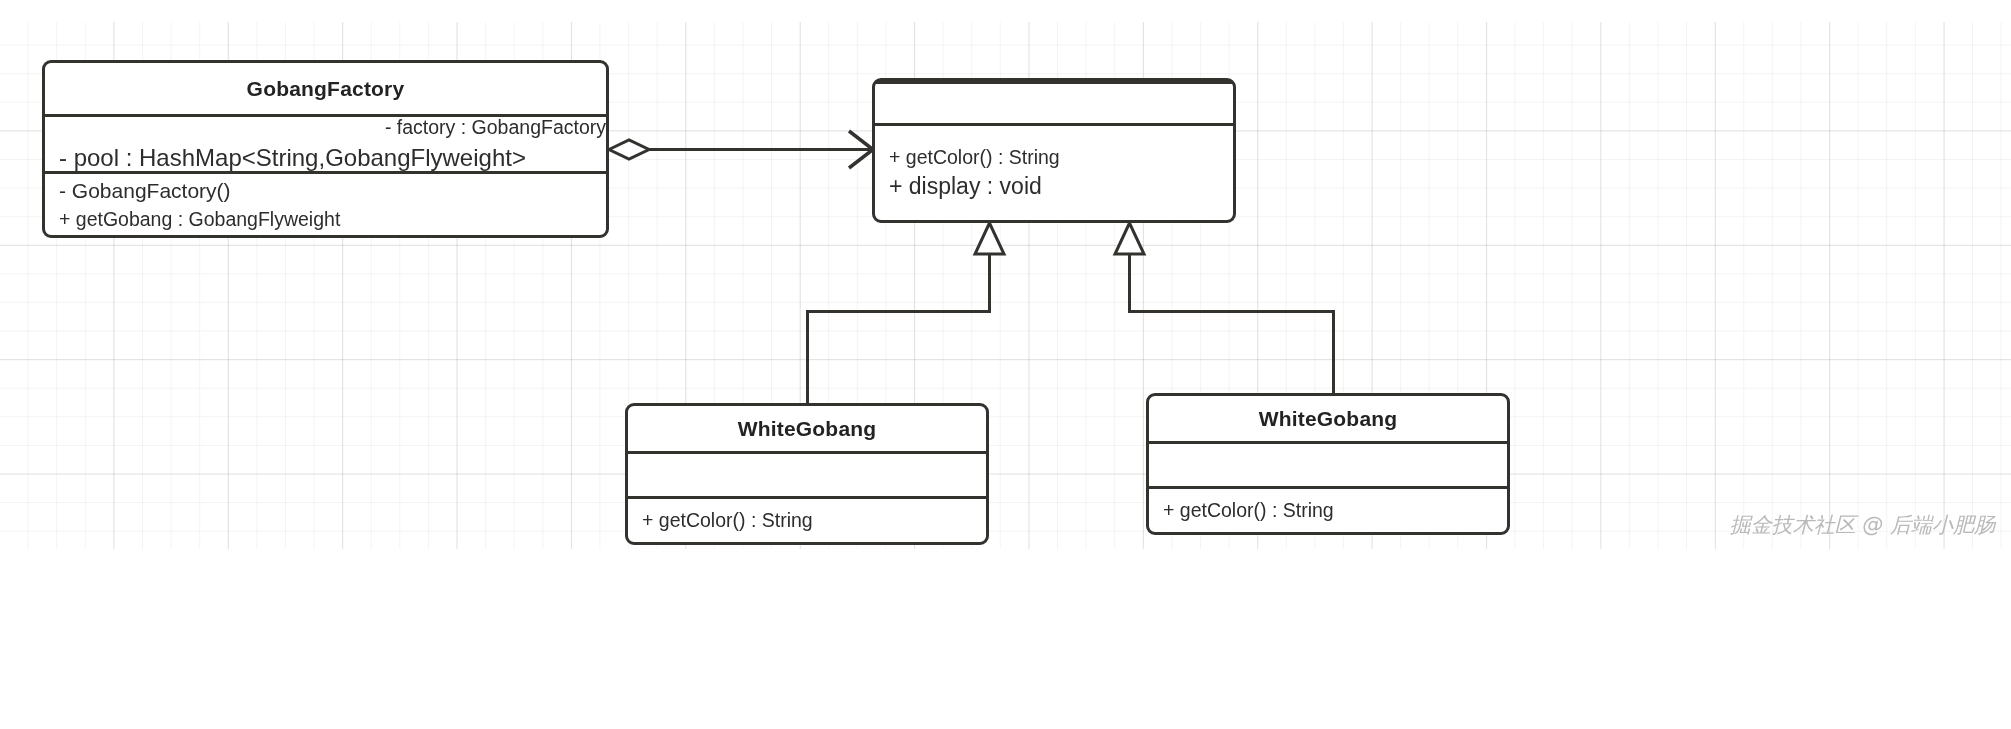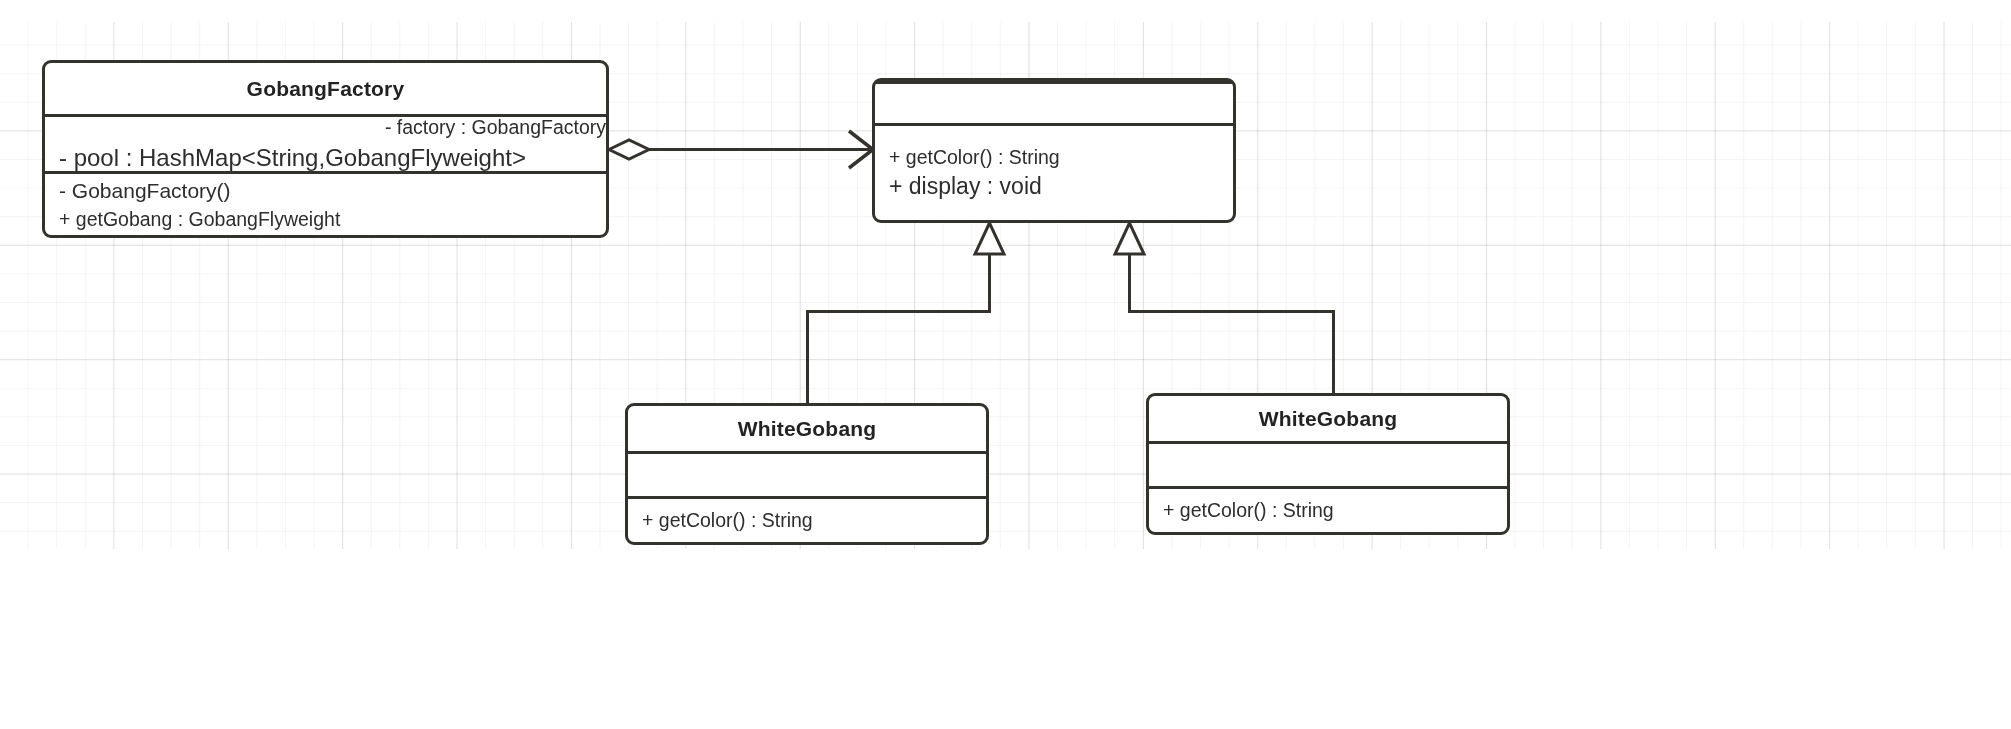--- a/index.html
+++ b/index.html
@@ -150,14 +150,15 @@
   </div>
 
   <div class="uml-class" style="left:1146px; top:371px; width:364px; height:142px;">
     <div class="uml-title" style="height:45px; font-size:21px;">WhiteGobang</div>
     <div class="uml-compartment empty-compartment" style="height:45px;"></div>
     <div class="uml-compartment" style="flex:1;">
       <div class="uml-member" style="font-size:19.5px;">+ getColor() : String</div>
     </div>
   </div>
 
+  <div id="watermark">掘金技术社区 @ 后端小肥肠</div>
 
 </div>
 
 </body></html>

